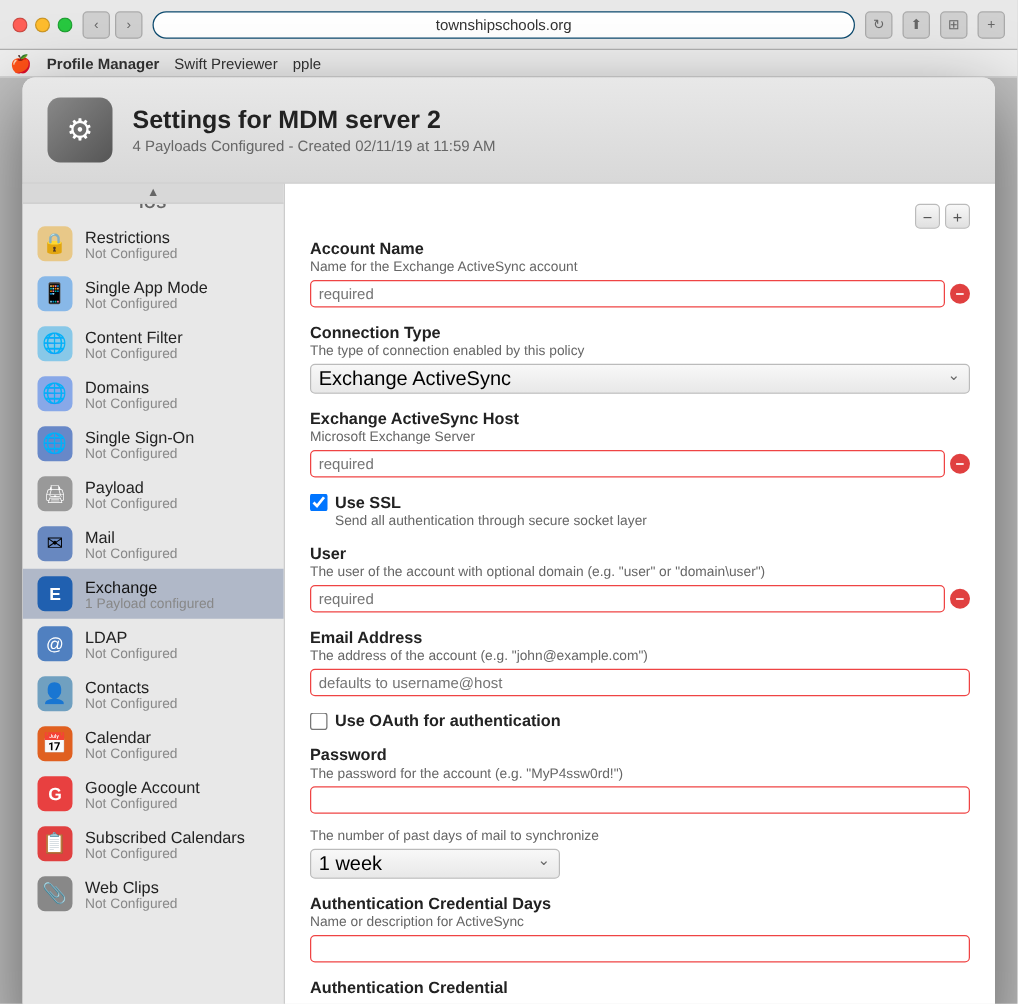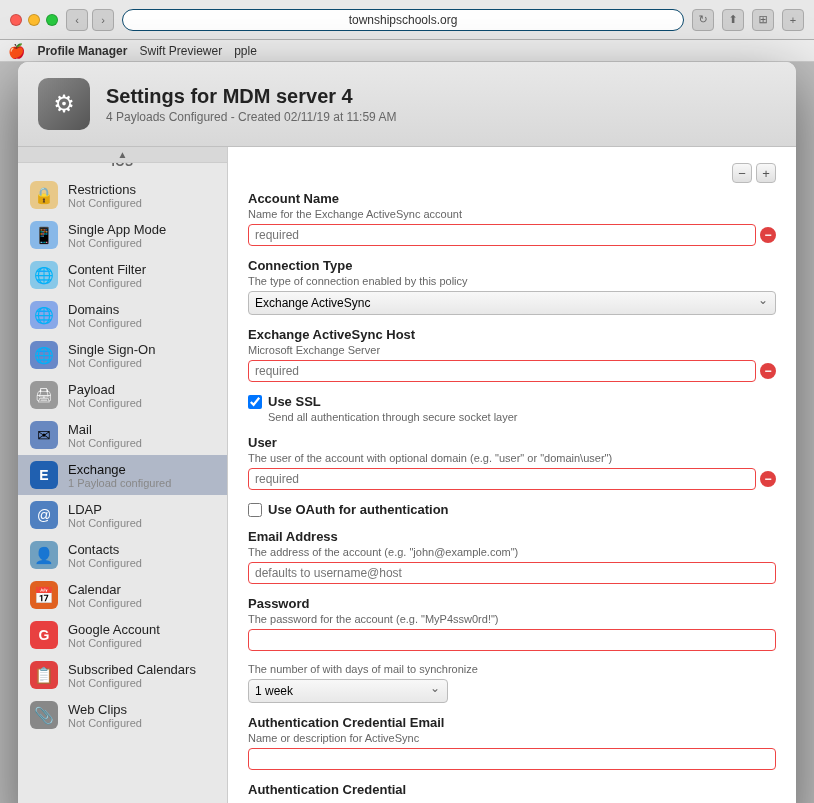--- a/index.html
+++ b/index.html
@@ -172,21 +172,21 @@
       font-size: 12px;
       color: #999;
       background: white;
     }
     .form-select {
       width: 100%;
       height: 24px;
       border: 1px solid #bbb;
       border-radius: 4px;
       padding: 0 6px;
-      font-size: 12px;
+      font-size: 16px;
       background: linear-gradient(to bottom, #f8f8f8, #e8e8e8);
       appearance: none;
       -webkit-appearance: none;
       position: relative;
     }
     .select-wrap {
       position: relative;
     }
     .select-wrap::after {
       content: '⌄';
@@ -280,21 +280,21 @@
   <span class="menu-bar-item">pple</span>
 </div>
 
 <div class="dialog">
 
   <div class="dialog-header">
     <div class="dialog-icon">
       <span>⚙</span>
     </div>
     <div class="dialog-title-area">
-      <div class="dialog-title">Settings for MDM server 4</div>
+      <div class="dialog-title">Settings for MDM server 2</div>
       <div class="dialog-subtitle">4 Payloads Configured - Created 02/11/19 at 11:59 AM</div>
     </div>
   </div>
 
   <div class="dialog-body">
 
     <div class="sidebar">
       <div class="sidebar-section-header">IOS</div>
 
       <div class="sidebar-item">
@@ -460,54 +460,54 @@
       <div class="form-group">
         <div class="form-label">User</div>
         <div class="form-description">The user of the account with optional domain (e.g. "user" or "domain\user")</div>
         <div class="form-input-wrap">
           <input class="form-input" type="text" placeholder="required" style="">
           <div class="remove-btn">−</div>
         </div>
       </div>
 
       <div class="form-group">
+        <div class="form-label">Email Address</div>
+        <div class="form-description">The address of the account (e.g. "john@example.com")</div>
+        <input class="form-input" type="text" style="width: 100%;" placeholder="defaults to username@host">
+      </div>
+
+      <div class="form-group">
         <div class="checkbox-row">
           <input type="checkbox" style="">
           <span class="checkbox-label">Use OAuth for authentication</span>
         </div>
       </div>
 
       <div class="form-group">
-        <div class="form-label">Email Address</div>
-        <div class="form-description">The address of the account (e.g. "john@example.com")</div>
-        <input class="form-input" type="text" style="width: 100%;" placeholder="defaults to username@host">
-      </div>
-
-      <div class="form-group">
         <div class="form-label">Password</div>
         <div class="form-description">The password for the account (e.g. "MyP4ssw0rd!")</div>
         <input class="form-input" type="password" style="width: 100%;">
       </div>
 
       <div class="form-group">
-        <div class="form-description">The number of with days of mail to synchronize</div>
+        <div class="form-description">The number of past days of mail to synchronize</div>
         <div class="select-wrap" style="width:200px;">
           <select class="form-select">
             <option>No Limit</option>
             <option>1 day</option>
             <option>3 days</option>
             <option selected="">1 week</option>
             <option>2 weeks</option>
             <option>1 month</option>
           </select>
         </div>
       </div>
 
       <div class="form-group">
-        <div class="form-label">Authentication Credential Email</div>
+        <div class="form-label">Authentication Credential Days</div>
         <div class="form-description">Name or description for ActiveSync</div>
         <input class="form-input" type="text" style="width: 100%;">
       </div>
 
       <div class="form-group">
         <div class="form-label">Authentication Credential</div>
 
       </div>
 
     </div>

